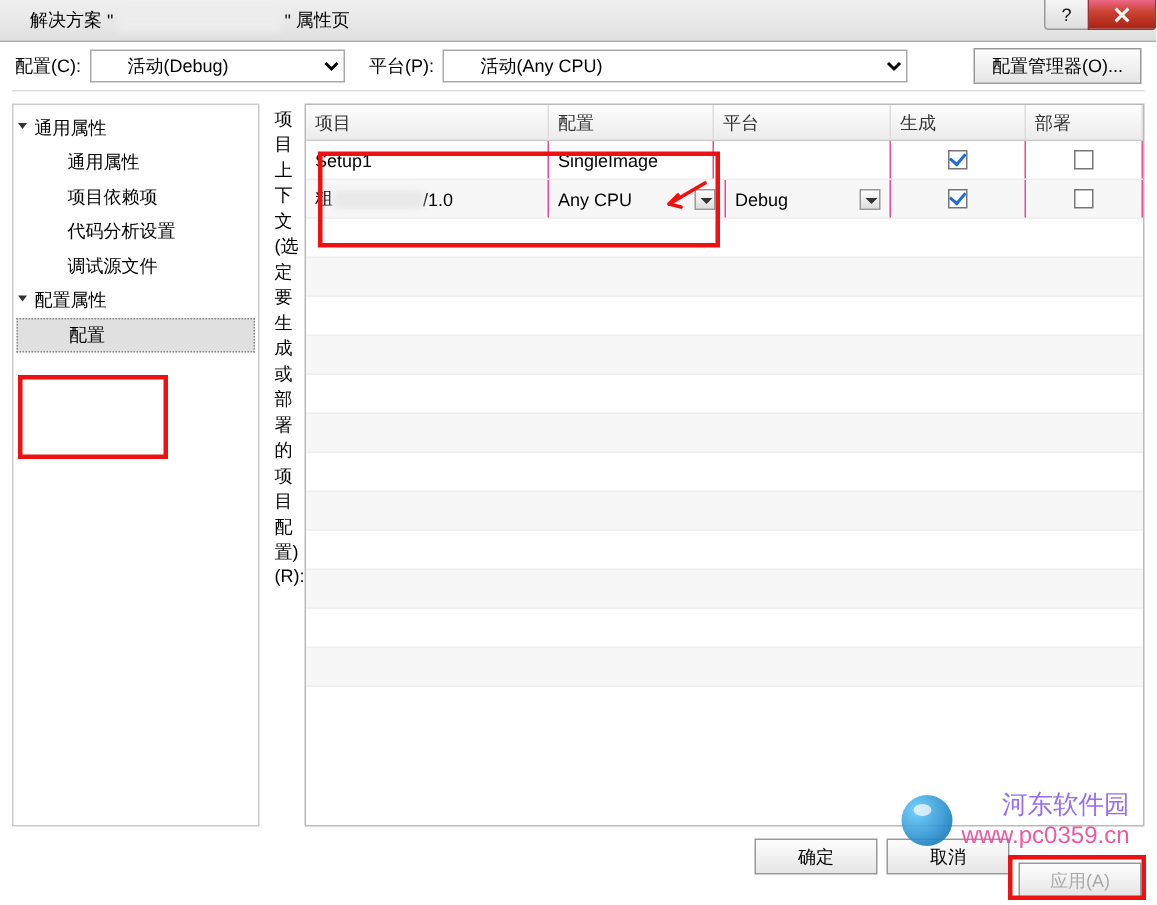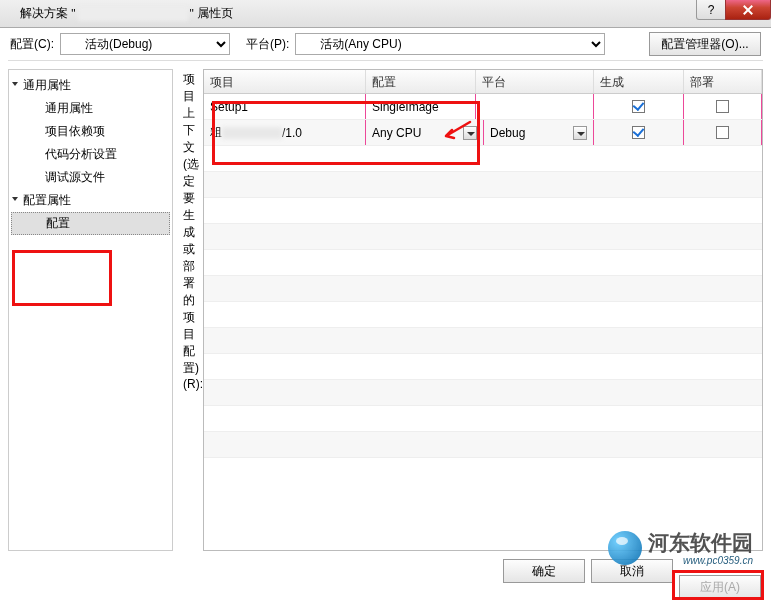--- a/index.html
+++ b/index.html
@@ -58,22 +58,22 @@
 
 .footer { position:absolute; bottom:4px; right:10px; display:flex; gap:6px; }
 .footer button { width:82px; height:24px; border:1px solid #999; background:linear-gradient(#fdfdfd,#e5e5e5); }
 .footer button:disabled { color:#aaa;margin-top:16px; }
 .hi-apply { right:7px; bottom:3px; width:92px; height:30px; border:3px solid #e11; position:absolute; pointer-events:none; }
 
 .watermark { position:absolute; right:18px; bottom:36px; display:flex; align-items:center; gap:6px; opacity:0.9; }
 .wm-ball { width:34px; height:34px; border-radius:50%; background:radial-gradient(circle at 30% 30%,#6cf,#06a); position:relative; }
 .wm-ball::after{ content:""; position:absolute; left:8px; top:6px; width:12px; height:8px; background:#fff; border-radius:50%; opacity:0.7; }
 .wm-text { text-align:right; line-height:1.2; }
-.wm-cn { color:#404040; font-size:21px; font-weight:bold; }
-.wm-url { color:#0c4a6e; font-size:10px;font-style:italic; }
+.wm-cn { color:#8b5cf6; font-size:17px; font-weight:normal; }
+.wm-url { color:#ec4899; font-size:16px; }
 </style>
 </head>
 <body>
 
 <div class="titlebar">
   <span>解决方案</span>
   <span>&nbsp;"</span>
     <span class="blur"></span>
     <span>"&nbsp;</span>
   <span>属性页</span>

